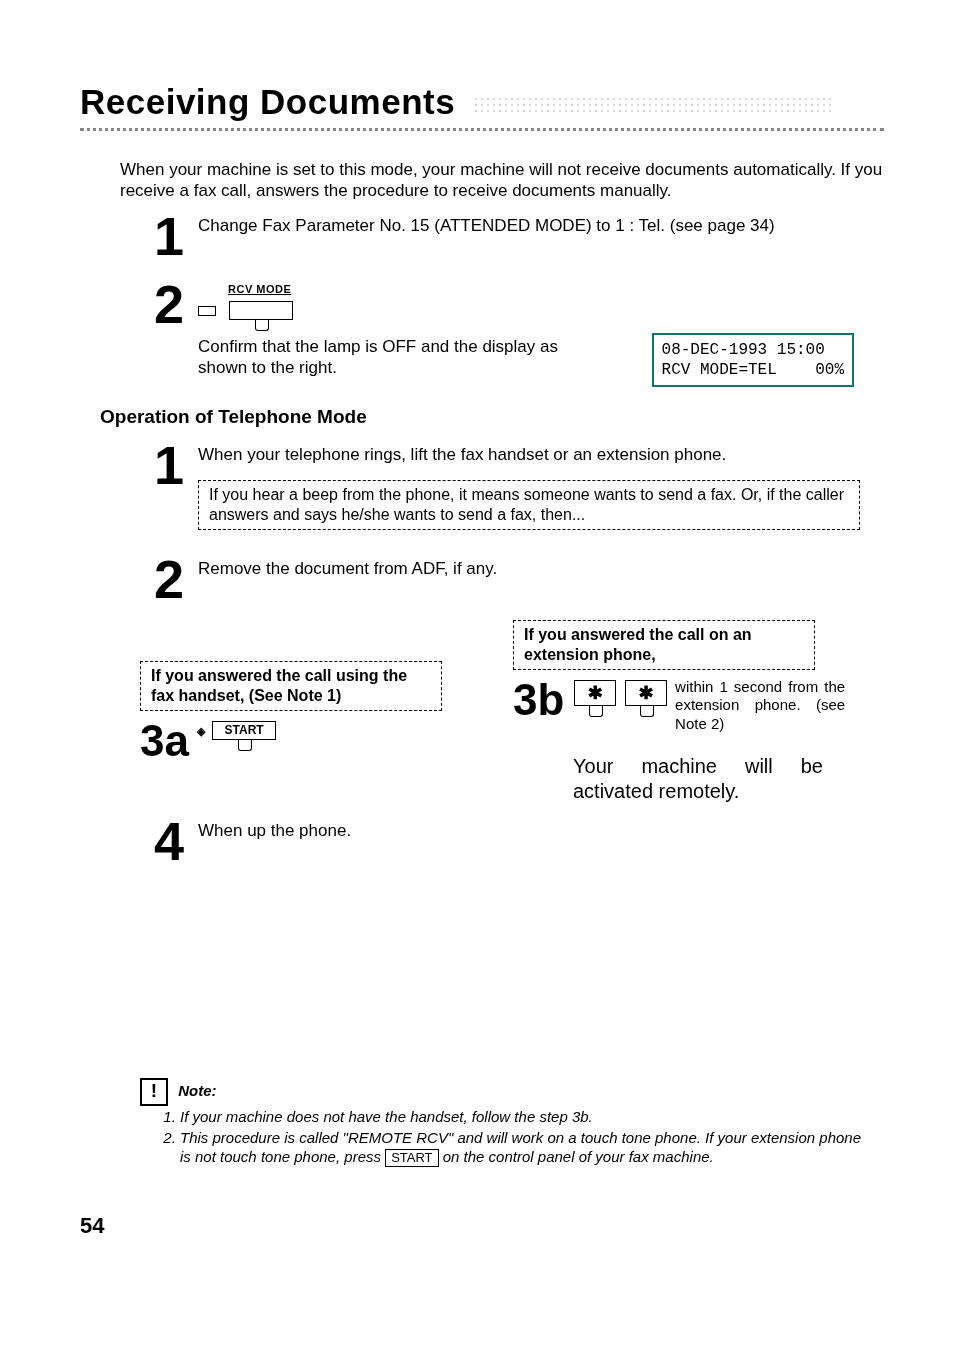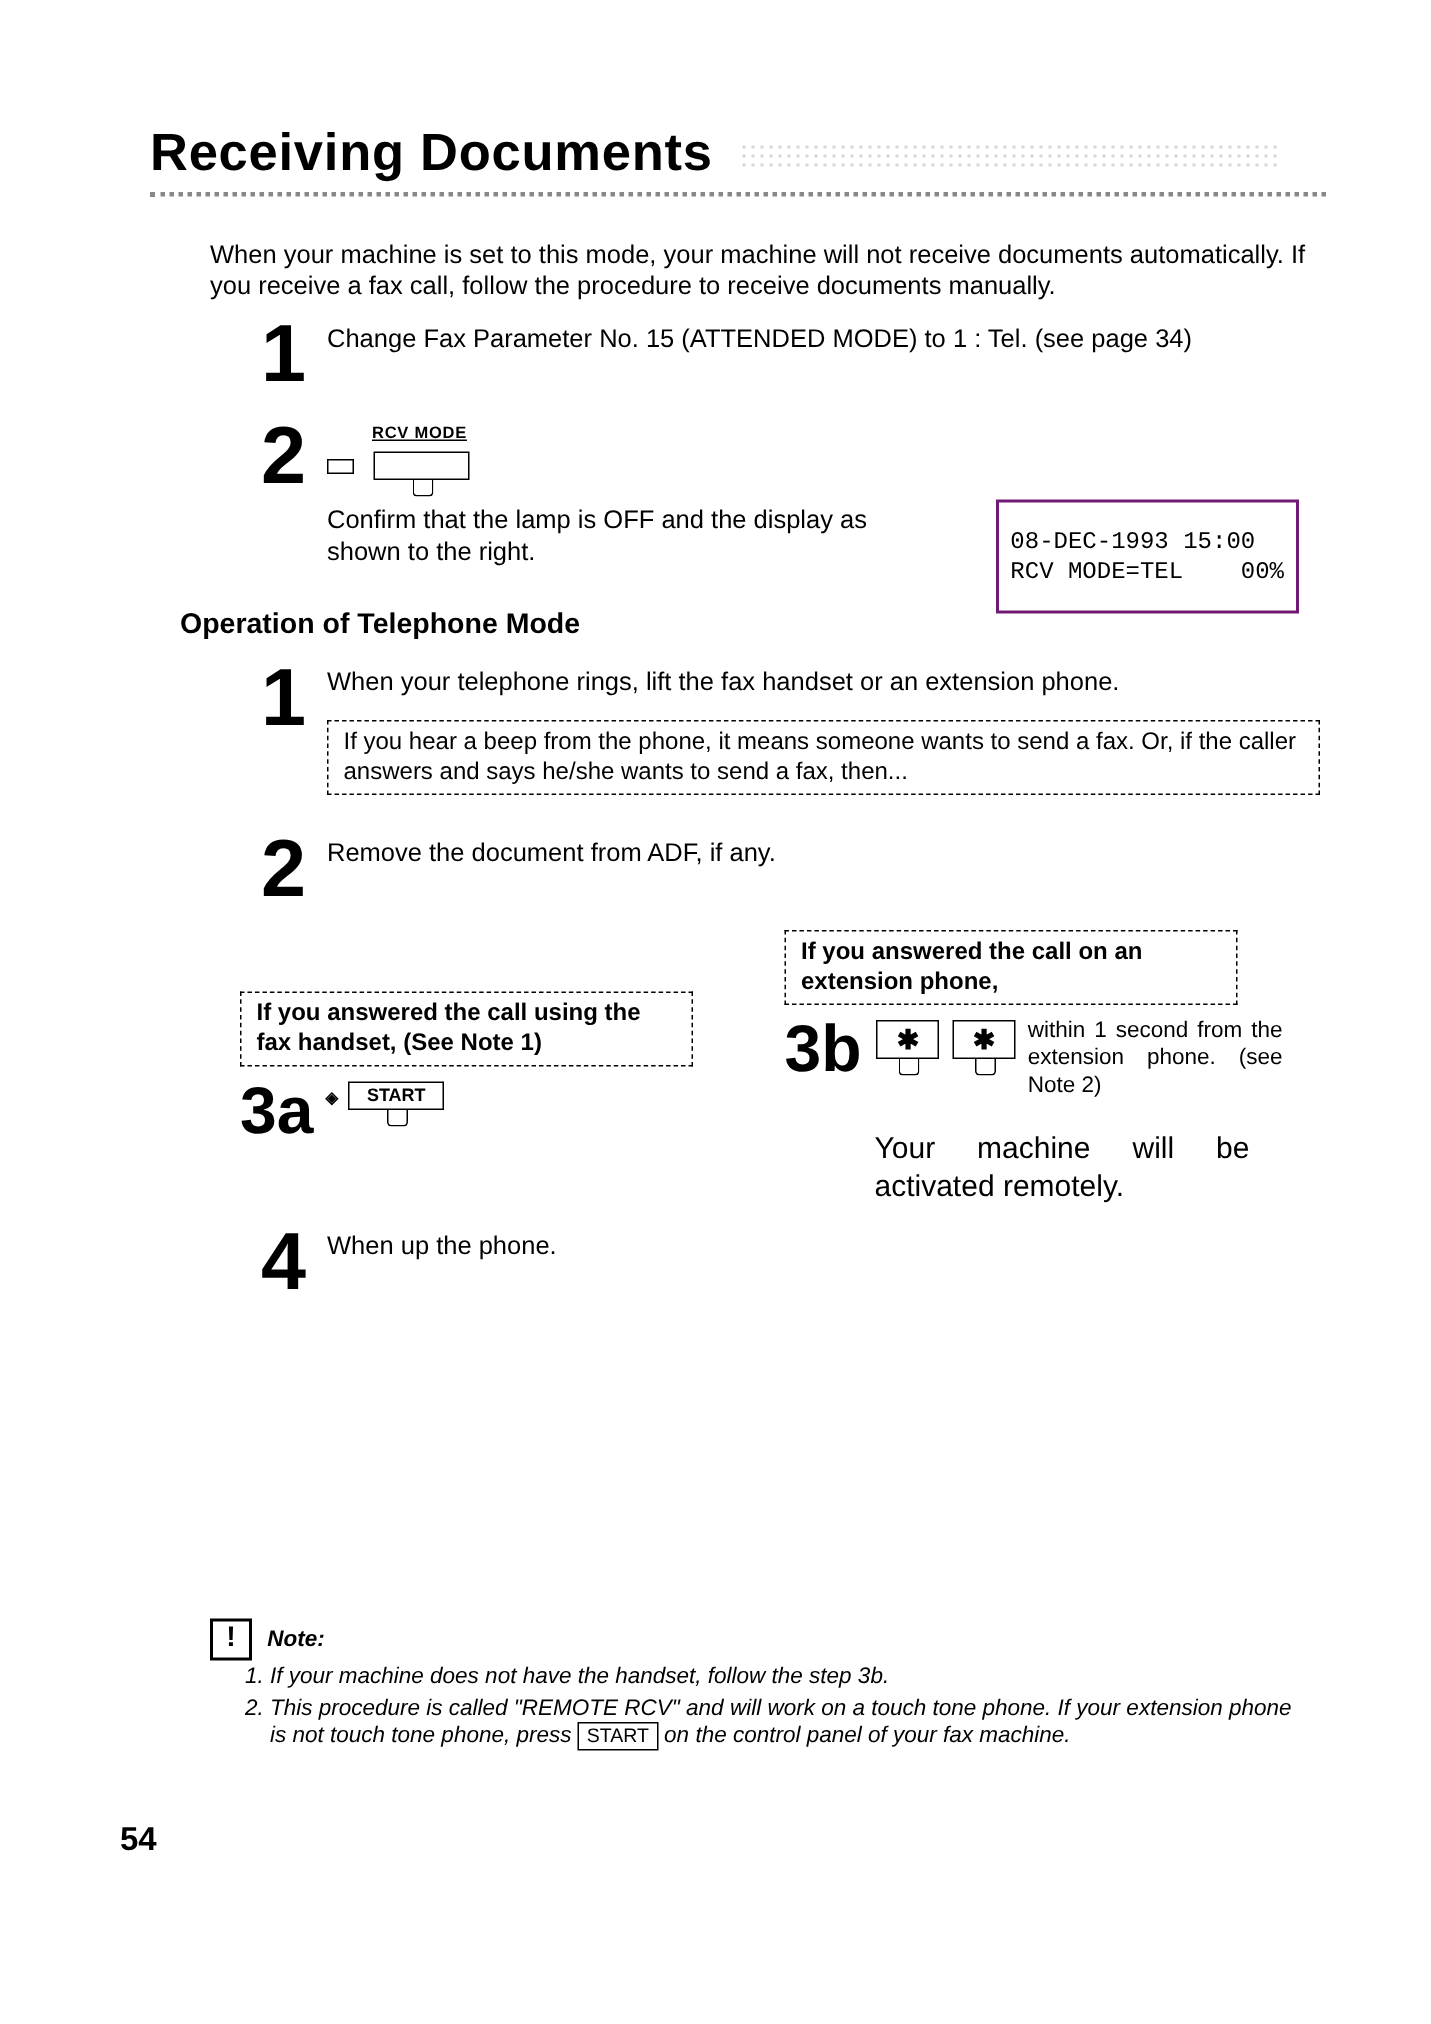--- a/index.html
+++ b/index.html
@@ -1,41 +1,41 @@
 <!DOCTYPE html>
 <html><head>
 <meta charset="utf-8">
 <style>
   html,body{margin:0;padding:0;background:#fff;color:#000;}
   body{width:954px;height:1349px;position:relative;
        font-family:Helvetica,Arial,sans-serif;font-size:17px;
        line-height:1.25;}
-  .page{padding:80px 70px 40px 80px;margin-left:20px;}
+  .page{padding:80px 70px 40px 80px;}
   
   .hdr{font-size:35px;font-weight:800;letter-spacing:0.5px;
        border-bottom:3px dotted #888;padding-bottom:4px;
        margin-bottom:28px;}
   .hdr::after{content:"";display:inline-block;width:360px;height:18px;
        margin-left:18px;
        background-image:radial-gradient(#bbb 1px,transparent 1px);
        background-size:6px 6px;vertical-align:middle;opacity:.6;}
   
   .sec{font-size:22px;font-weight:700;margin:10px 0 12px 0;}
   .sub{font-size:19px;font-weight:700;margin:26px 0 10px 20px;}
   
   .intro{margin:0 0 8px 40px;max-width:770px;}
   
   .step{display:flex;align-items:flex-start;margin:6px 0 14px 60px;}
   .step .num{font-size:54px;font-weight:800;line-height:1;
        min-width:58px;text-align:center;}
   .step .body{padding-top:6px;flex:1;max-width:700px;}
   
-  .lcd{position:absolute;right:88px;top:333px;
-       border:2px solid #701a75;font-family:"Courier New",monospace;
-       font-size:16px;padding:16px 8px;white-space:pre;line-height:1.25;}
+  .lcd{position:absolute;right:100px;top:333px;
+       border:2px solid #0f766e;font-family:"Courier New",monospace;
+       font-size:16px;padding:5px 8px;white-space:pre;line-height:1.25;}
   
   .key{display:inline-block;border:1.5px solid #000;
        font-size:12px;padding:1px 6px;margin:2px;vertical-align:middle;
        position:relative;min-width:50px;text-align:center;
        font-weight:700;}
   .key::after{content:"";position:absolute;left:50%;bottom:-12px;
        width:12px;height:10px;margin-left:-6px;
        border:1.5px solid #000;border-top:none;border-radius:0 0 3px 3px;}
   .key.star{min-width:28px;font-size:18px;font-weight:900;}
   .rcvlabel{font-size:11px;font-weight:800;text-decoration:underline;
@@ -70,21 +70,21 @@
   
   .pg{position:absolute;left:80px;bottom:110px;font-size:22px;
        font-weight:800;}
 </style>
 </head>
 <body>
 
 <div class="page">
   <div class="hdr">Receiving Documents</div>
 
-  <p class="intro">When your machine is set to this mode, your machine will not receive documents automatically. If you receive a fax call, follow the procedure to receive documents manually.</p>
+  <p class="intro">When your machine is set to this mode, your machine will not receive documents automatically. If you receive a fax call, answers the procedure to receive documents manually.</p>
 
 
   <div class="step">
     <div class="num">1</div>
     <div class="body">Change Fax Parameter No. 15 (ATTENDED MODE) to 1 : Tel. (see page 34)</div>
   </div>
 
   <div class="step">
     <div class="num">2</div>
     <div class="body">

